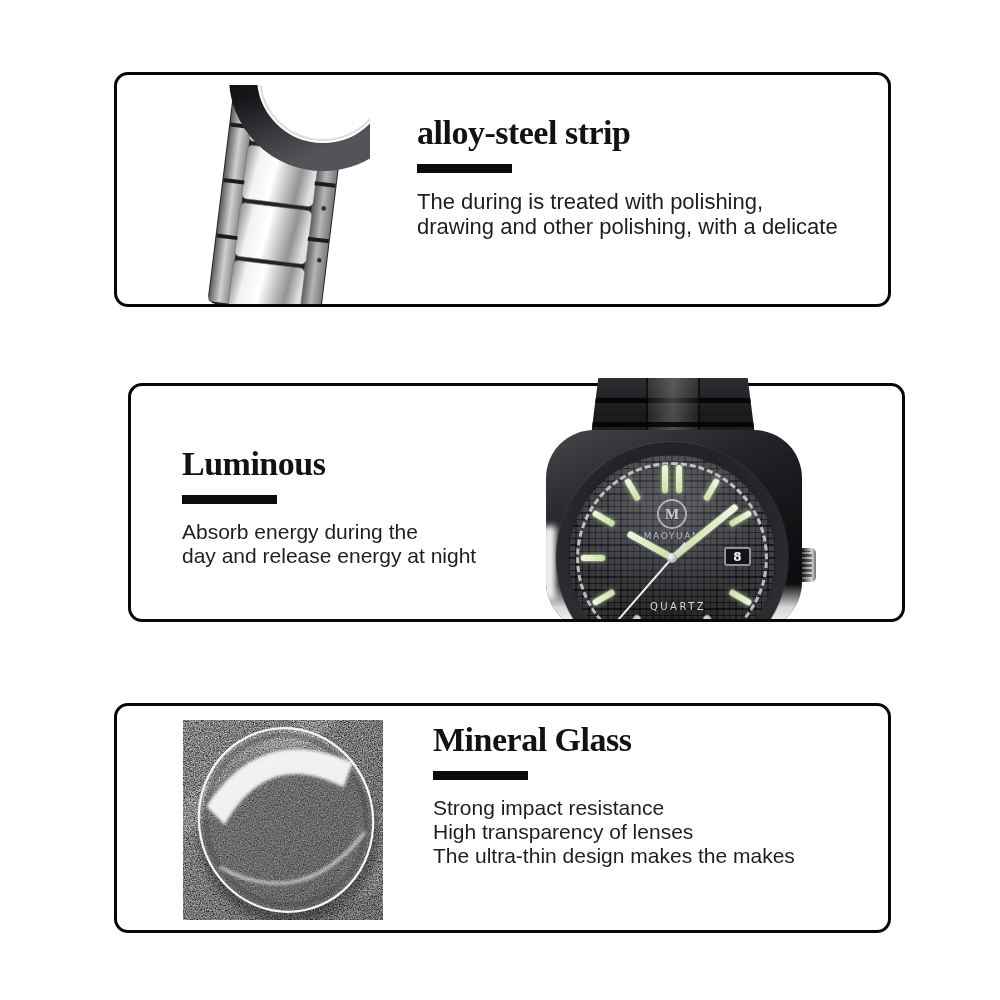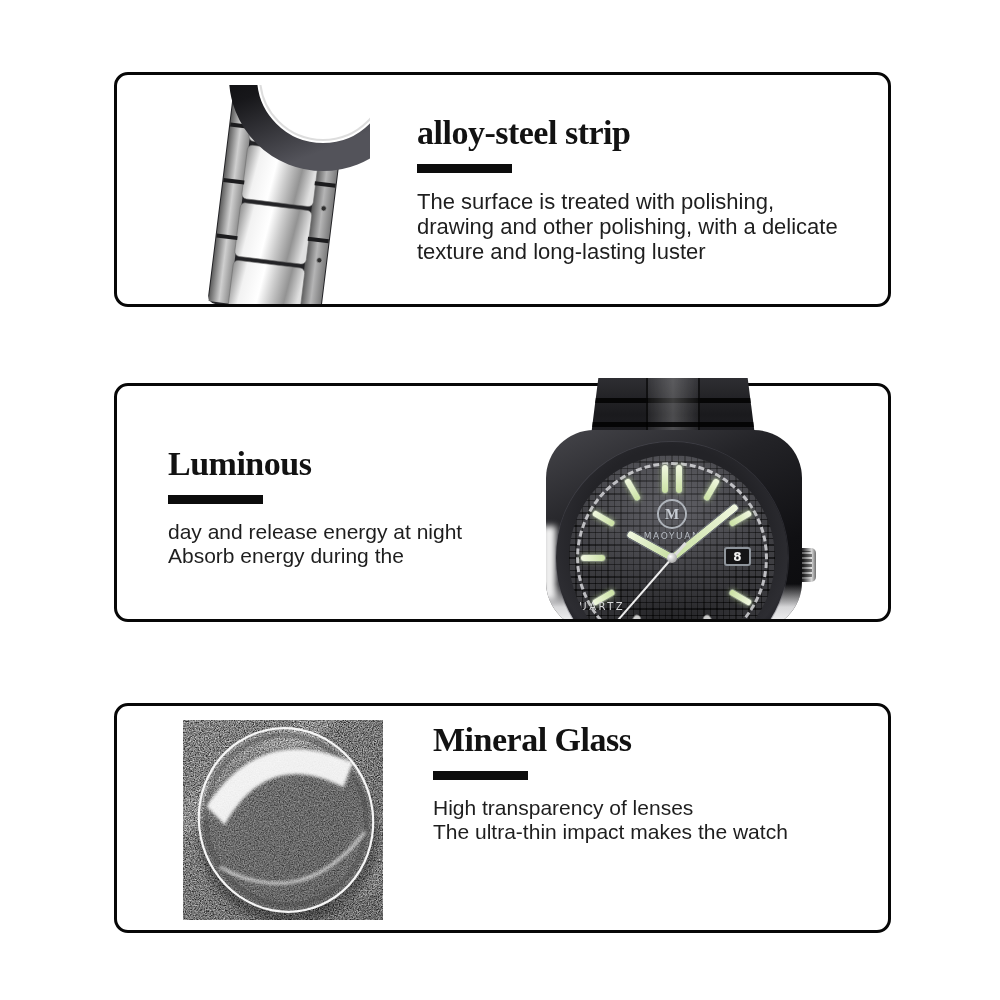--- a/index.html
+++ b/index.html
@@ -7,21 +7,21 @@
   .page {
     position:relative; width:1000px; height:1000px; background:#ffffff;
     font-family:"Liberation Sans", sans-serif; overflow:hidden;
   }
   
   .panel {
     position:absolute; left:114px; width:777px;
     border:3px solid #070707; border-radius:14px; background:#ffffff;
   }
   .panel-1 { top:72px;  height:235px; }
-  .panel-2 { top:383px; height:239px; }
+  .panel-2 { top:383px; height:239px;margin-left:14px; }
   .panel-3 { top:703px; height:230px; }
 
   .tblock { position:absolute; white-space:nowrap; }
   .p1-text { left:300px; top:38px; }
   .p2-text { left:51px;  top:58px; }
   .p3-text { left:316px; top:14px; }
 
   .ftitle {
     font-family:"Liberation Serif", serif; font-weight:700;
     font-size:34px; line-height:1.2; color:#121212; letter-spacing:-0.5px;
@@ -99,21 +99,21 @@
     position:absolute; left:50%; top:44px; width:30px; height:30px; margin-left:-15px;
     border:2px solid #aeb3ba; border-radius:50%; color:#c6cbd2;
     display:flex; align-items:center; justify-content:center;
     font:600 15px "Liberation Serif", serif;
   }
   .w-brand {
     position:absolute; left:0; right:0; top:76px; text-align:center;
     font-family:"DejaVu Sans", sans-serif; font-size:9px; letter-spacing:1.6px; color:#b4b9c0;
   }
   .w-quartz {
-    position:absolute; left:0; right:0; top:146px; 
+    position:absolute; left:12px; right:0; top:146px; text-align:center;
     font-family:"DejaVu Sans", sans-serif; font-size:10px; letter-spacing:2.5px; color:#d8d8da;
   }
   .w-date {
     position:absolute; left:155px; top:92px; width:27px; height:19px;
     background:#141416; border:2px solid #8f959c; border-radius:3px;
     display:flex; align-items:center; justify-content:center;
     color:#f2f2f2; font:700 12px "DejaVu Sans", sans-serif;
   }
   .hand { position:absolute; left:50%; bottom:103px; transform-origin:50% 100%; }
   .h-hour {
@@ -178,34 +178,33 @@
           <circle cx="132" cy="170" r="2.6" fill="#2e2e2e" stroke="#9a9a9a" stroke-width="0.7"></circle>
         </g>
         <circle cx="128" cy="-8" r="80" fill="#ffffff" stroke="url(#ringg)" stroke-width="28"></circle>
         <circle cx="128" cy="-8" r="63" fill="none" stroke="#cfcfcf" stroke-width="2" opacity="0.7"></circle>
       </svg>
     </div>
     <div class="tblock p1-text">
       <h2 class="ftitle">alloy-steel strip</h2>
       <div class="bar"></div>
       <p class="fbody">
-        <span>The surface is treated with polishing,</span>
+        <span>The during is treated with polishing,</span>
         <span>drawing and other polishing, with a delicate</span>
-        <span>texture and long-lasting luster</span>
       </p>
     </div>
   </section>
 
   <section class="panel panel-2">
     <div class="tblock p2-text">
       <h2 class="ftitle">Luminous</h2>
       <div class="bar"></div>
       <p class="fbody">
+        <span>Absorb energy during the</span>
         <span>day and release energy at night</span>
-        <span>Absorb energy during the</span>
       </p>
     </div>
   </section>
 
   <div class="watch">
     <div class="w-bracelet">
       <div class="w-blink"></div>
     </div>
     <div class="w-crown"></div>
     <div class="w-case"></div>
@@ -276,19 +275,20 @@
           <ellipse cx="103" cy="100" rx="80" ry="85" fill="none" stroke="rgba(70,70,70,0.35)" stroke-width="5"></ellipse>
           <path d="M 28 70 Q 100 -2 180 58 L 166 80 Q 100 26 42 92 Z" fill="#ffffff" opacity="0.9" filter="url(#bl2)"></path>
           <path d="M 28 132 Q 100 194 178 128" fill="none" stroke="#ffffff" stroke-width="3" opacity="0.65" filter="url(#bl2)"></path>
         </g>
       </svg>
     </div>
     <div class="tblock p3-text">
       <h2 class="ftitle">Mineral Glass</h2>
       <div class="bar"></div>
       <p class="fbody">
+        <span>Strong impact resistance</span>
         <span>High transparency of lenses</span>
-        <span>The ultra-thin impact makes the watch</span>
+        <span>The ultra-thin design makes the makes</span>
       </p>
     </div>
   </section>
 
 </div>
 
 </body></html>

